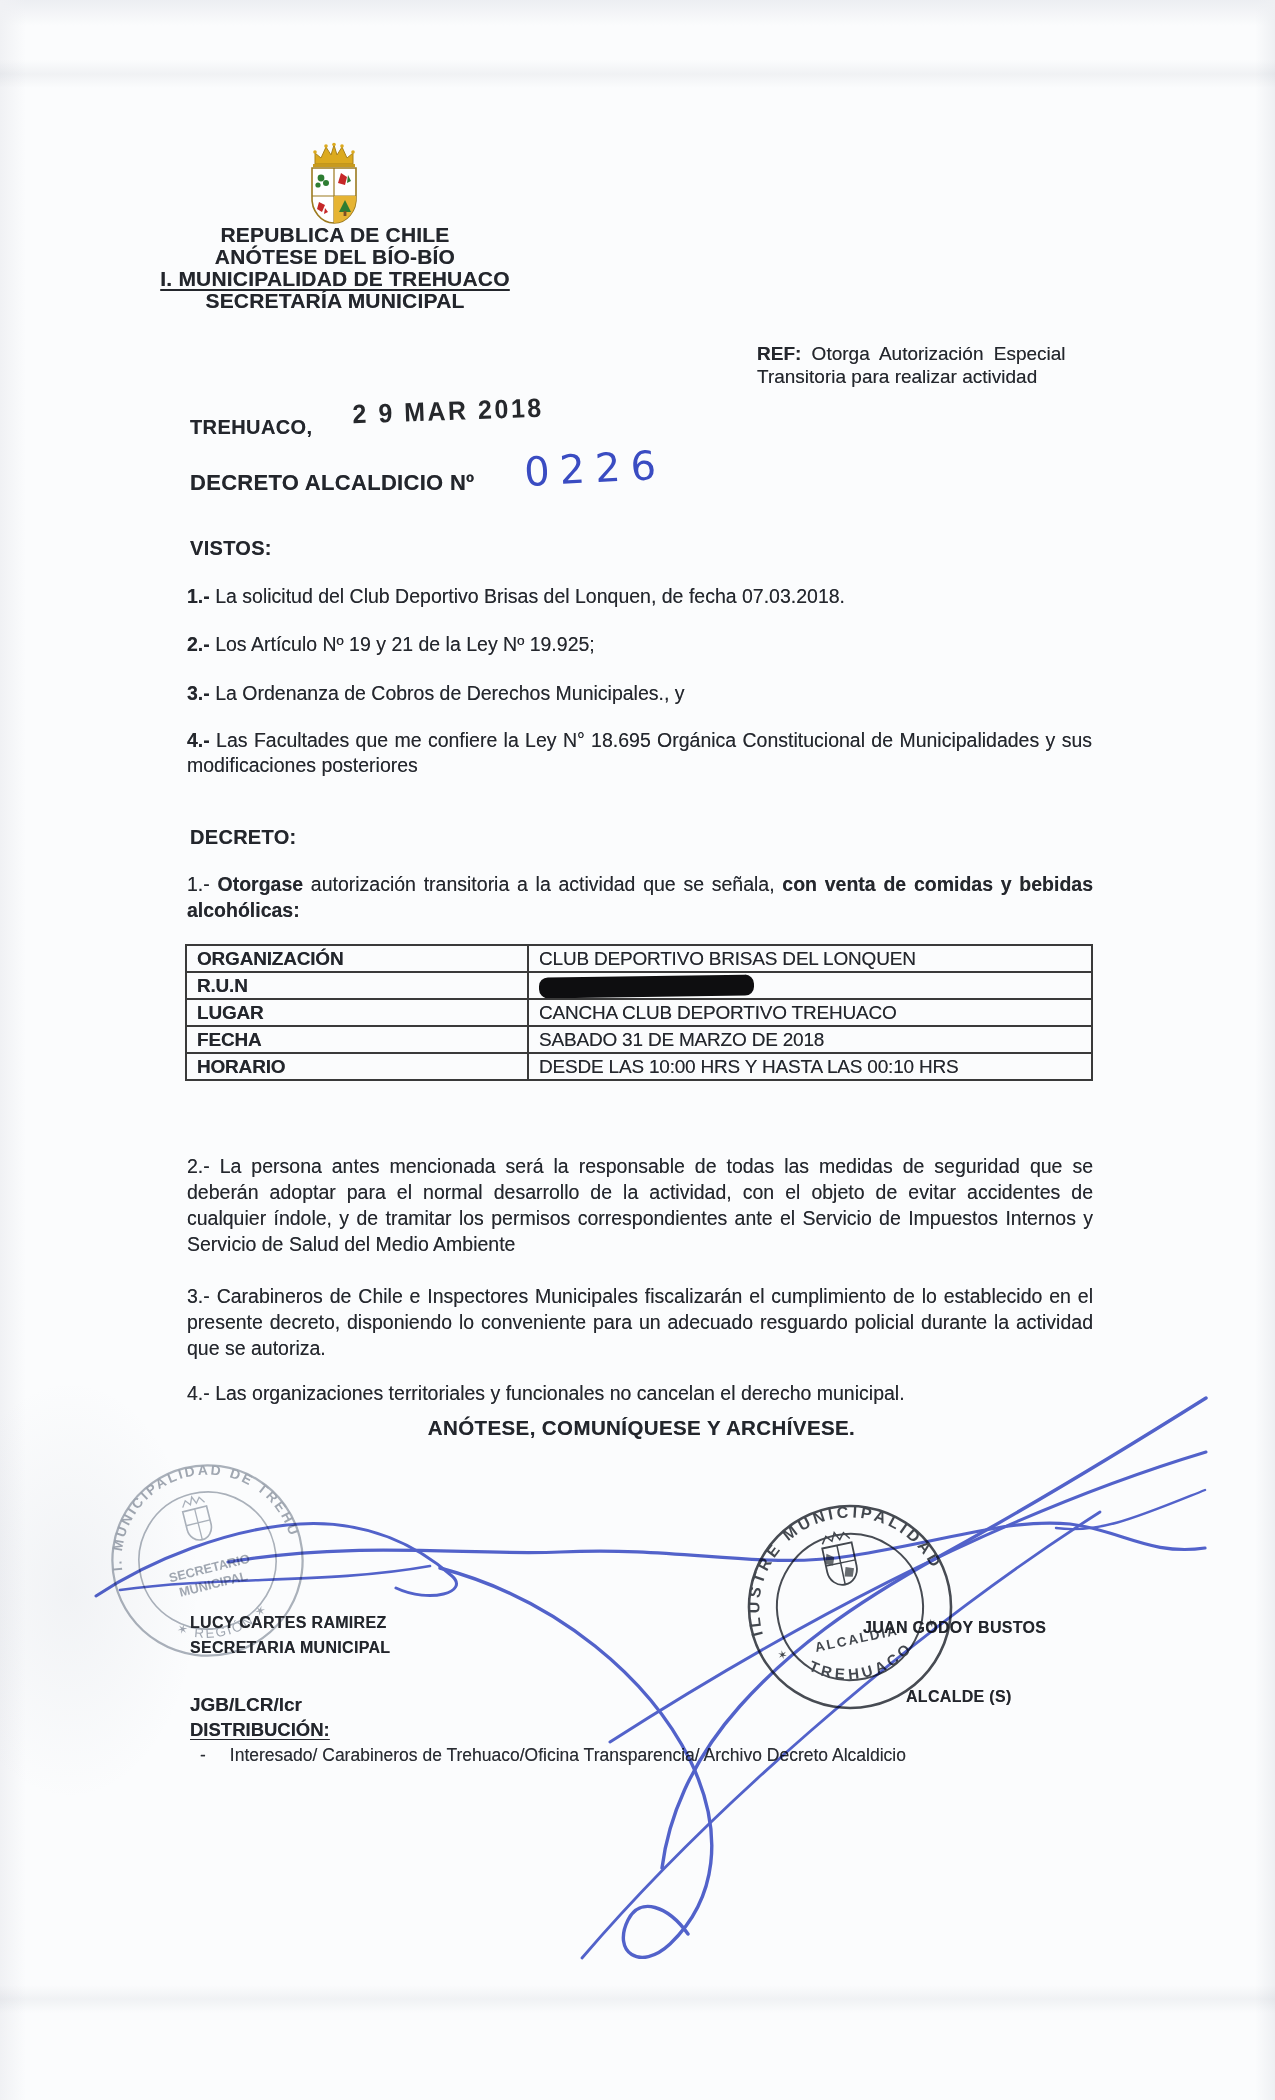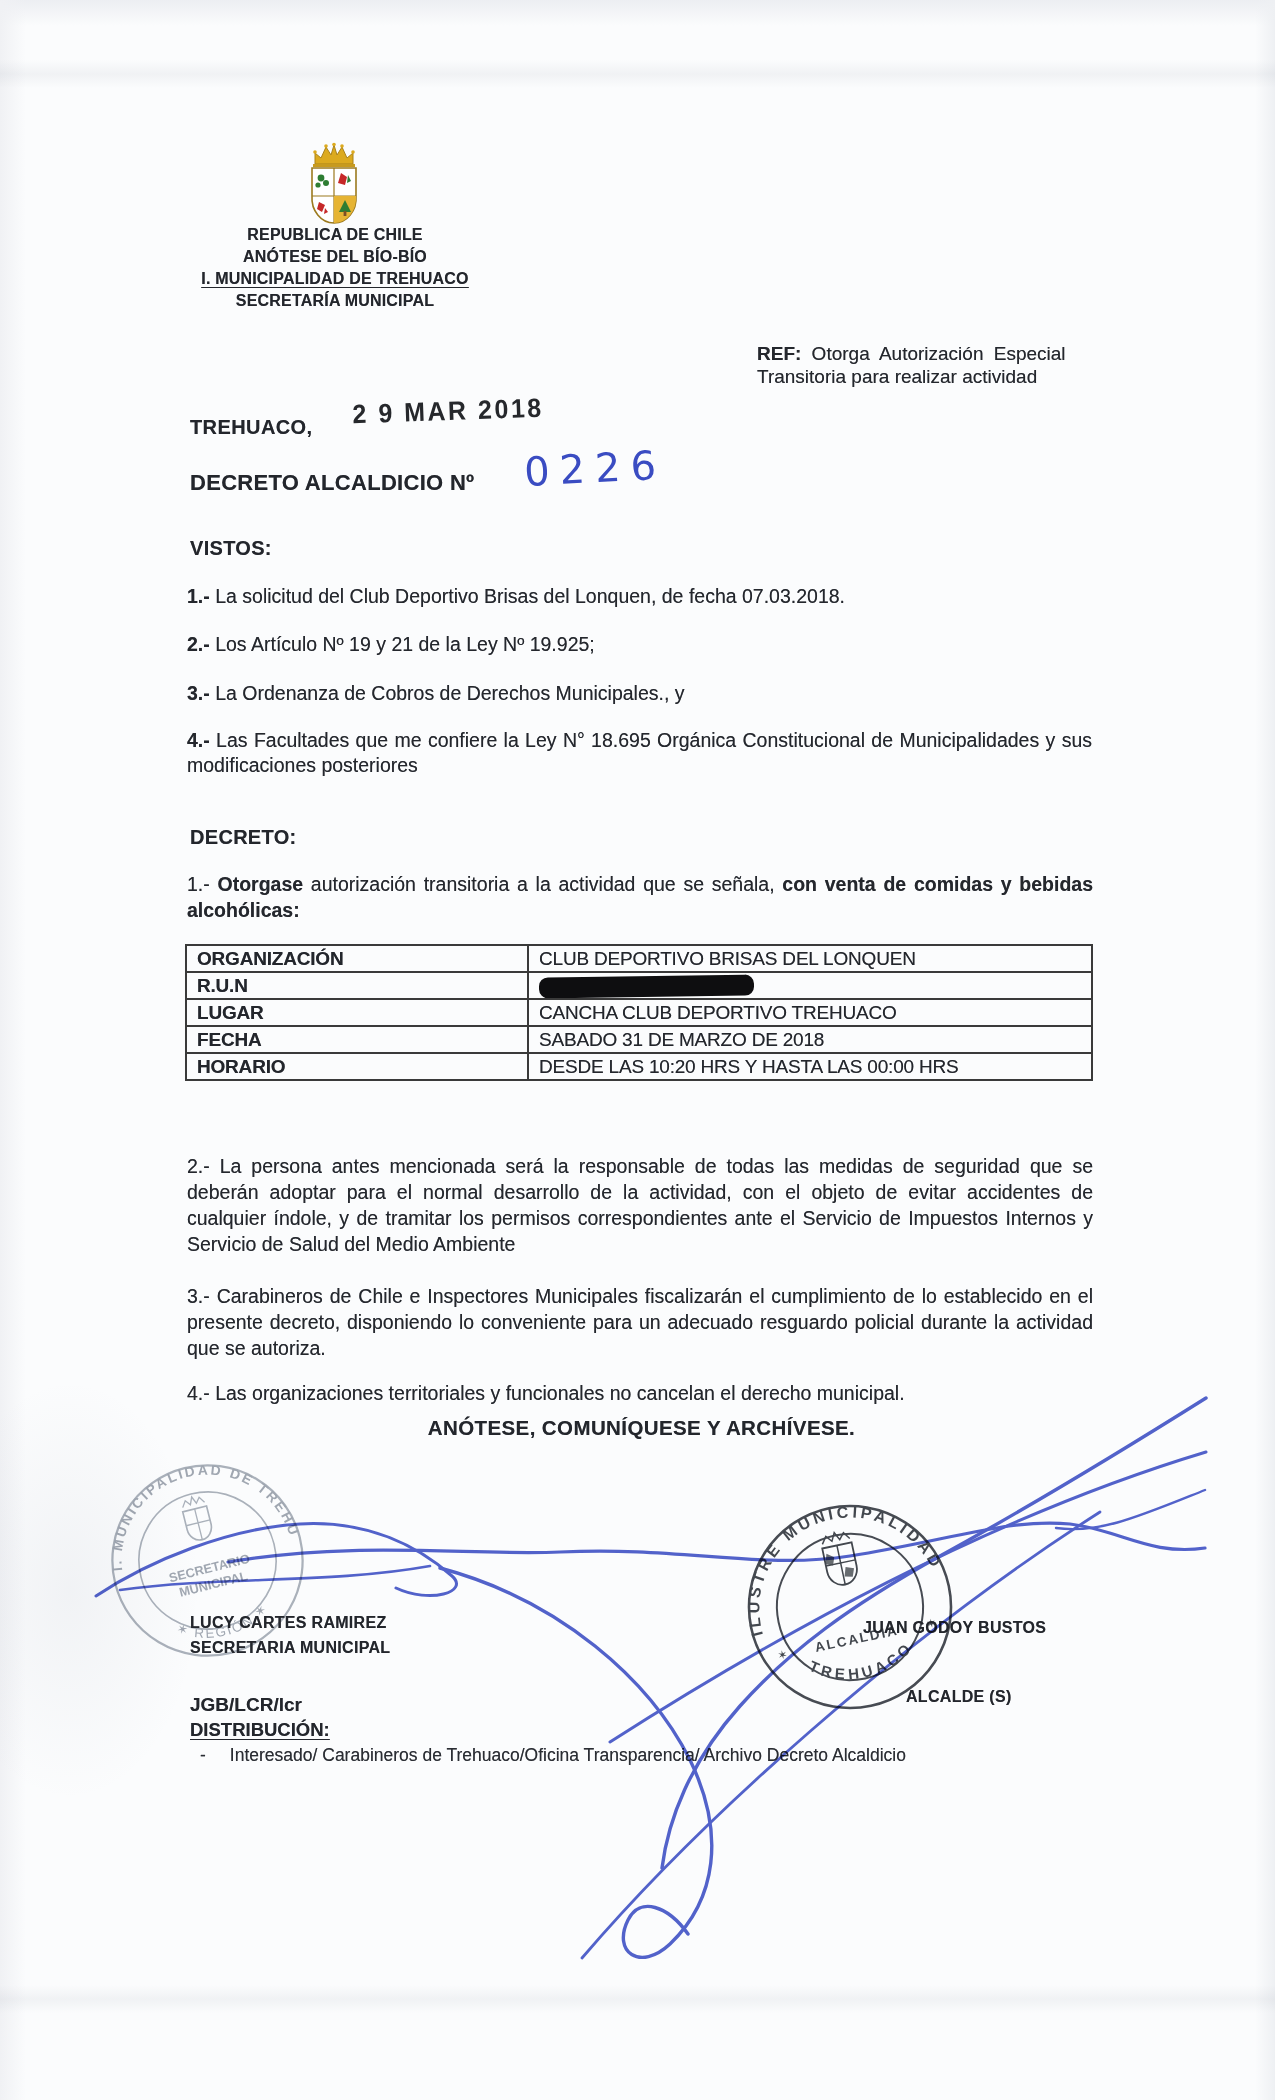--- a/index.html
+++ b/index.html
@@ -19,21 +19,21 @@
     background:linear-gradient(180deg,rgba(99,110,130,0) 0%,rgba(99,110,130,.07) 50%,rgba(99,110,130,0) 100%);}
   .corner-smudge{position:absolute;left:-60px;top:1380px;width:260px;height:420px;
     background:radial-gradient(closest-side,rgba(120,130,150,.08),rgba(120,130,150,0));}
   .abs{position:absolute;}
   .b{font-weight:bold;}
   .u{text-decoration:underline;text-underline-offset:3px;}
   .doc-text{font-size:19.5px;color:#24272d;}
   .soft{text-shadow:0 0 .5px rgba(40,44,52,.55);}
 
   .header-block{left:152px;top:224px;width:366px;text-align:center;
-    font-weight:bold;font-size:16px;line-height:22px;color:#23262c;letter-spacing:.2px;}
+    font-weight:bold;font-size:21px;line-height:22px;color:#23262c;letter-spacing:.2px;}
   .ref-block{left:757px;top:343px;width:356px;font-size:19px;line-height:22.5px;color:#24272d;}
   .ref-block .l1{word-spacing:5px;}
   .date-city{left:190px;top:416px;font-size:20px;font-weight:bold;letter-spacing:.4px;}
   .date-stamp{left:352px;top:399px;font-size:25px;font-weight:bold;letter-spacing:2.5px;
     color:#26282c;transform:rotate(-2deg) scale(1,1.06);transform-origin:left top;}
   .decree-title{left:190px;top:470px;font-size:22px;font-weight:bold;letter-spacing:.3px;}
   .decree-number{left:523px;top:449px;font-family:"DejaVu Sans",sans-serif;
     font-size:40px;color:#3a4cc2;letter-spacing:10px;transform:rotate(-3deg);transform-origin:left top;}
   .section-head{font-size:20px;font-weight:bold;letter-spacing:.3px;}
   .vistos-item{left:187px;width:905px;line-height:25px;text-align:justify;}
@@ -134,21 +134,21 @@
   <tr>
     <td class="lbl">LUGAR</td>
     <td>CANCHA CLUB DEPORTIVO TREHUACO</td>
   </tr>
   <tr>
     <td class="lbl">FECHA</td>
     <td>SABADO 31 DE MARZO DE 2018</td>
   </tr>
   <tr>
     <td class="lbl">HORARIO</td>
-    <td>DESDE LAS 10:20 HRS Y HASTA LAS 00:00 HRS</td>
+    <td>DESDE LAS 10:00 HRS Y HASTA LAS 00:10 HRS</td>
   </tr>
   </tbody>
 </table>
 
 <div class="abs doc-text para soft" style="top:1153px">2.-  La persona antes mencionada será la responsable de todas las medidas de seguridad que se deberán adoptar para el normal desarrollo de la actividad, con el objeto de evitar accidentes de cualquier índole, y de tramitar los permisos correspondientes ante el Servicio de Impuestos Internos y  Servicio de Salud del Medio Ambiente</div>
 <div class="abs doc-text para soft" style="top:1283px">3.- Carabineros de Chile e Inspectores Municipales fiscalizarán el cumplimiento de lo establecido en el presente decreto, disponiendo lo conveniente para un adecuado resguardo policial durante la actividad que se autoriza.</div>
 <div class="abs doc-text soft" style="left:187px;top:1382px">4.- Las organizaciones territoriales y funcionales no cancelan el derecho municipal.</div>
 
 <div class="abs closing soft">ANÓTESE,  COMUNÍQUESE Y ARCHÍVESE.</div>
 

